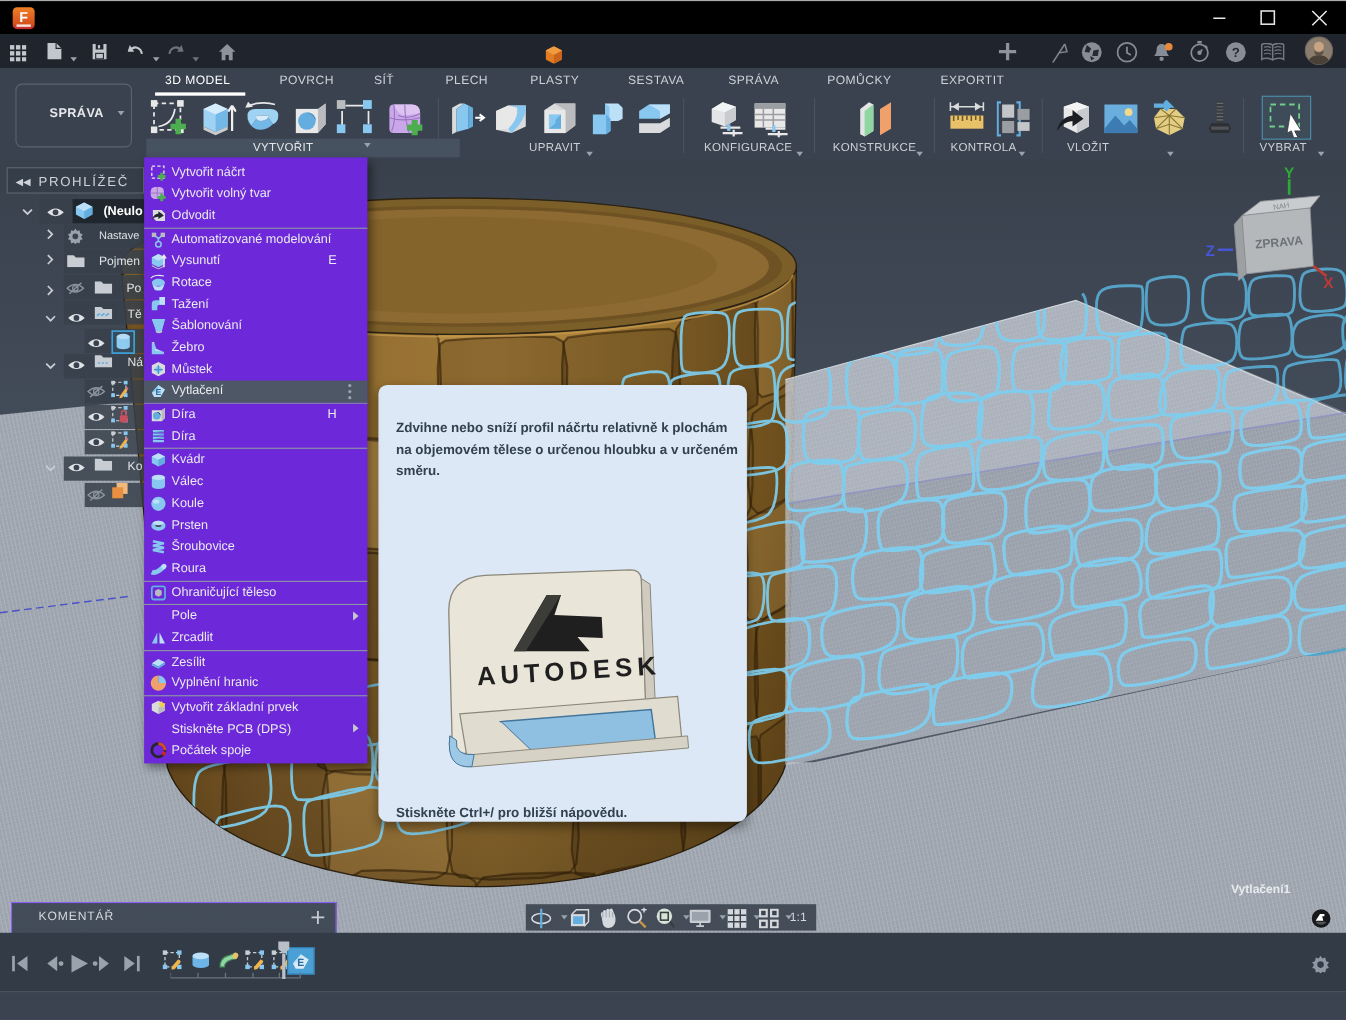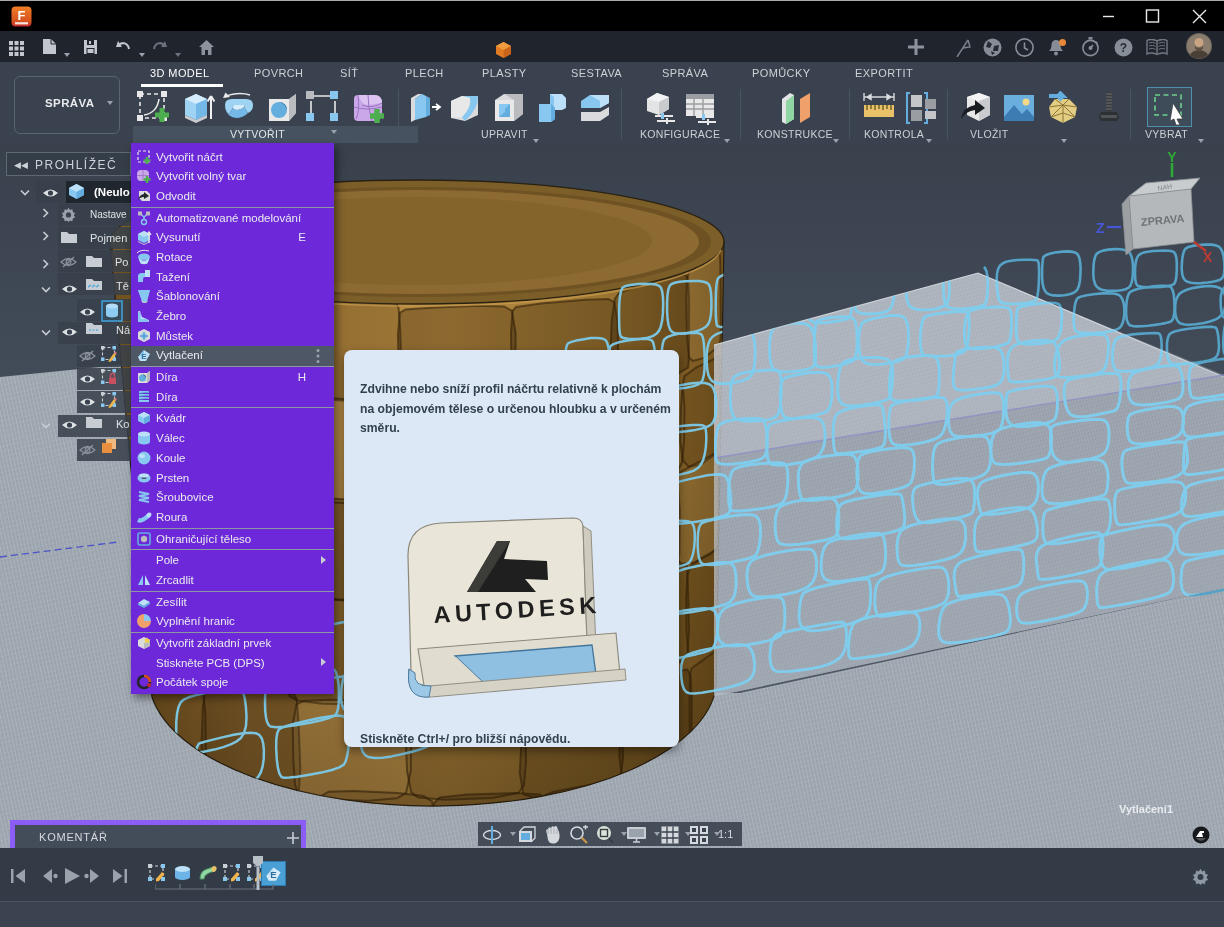--- a/index.html
+++ b/index.html
@@ -37,21 +37,21 @@
 .mi .ic{position:absolute;left:5px;top:1.5px;width:16px;height:16px}
 .mi .lb{position:absolute;left:25px;top:3.5px;white-space:nowrap}
 .mi .sc{position:absolute;right:28px;top:3px}
 .mi .ar{position:absolute;right:8px;top:5px;width:0;height:0;border-top:4.5px solid transparent;border-bottom:4.5px solid transparent;border-left:5px solid #c7ccd2}
 .msep{height:1px;background:#8d97a3;margin:0.5px 0}
 .hl{background:#4d5766}
 
 #tip{position:absolute;left:344px;top:350px;width:335px;height:397px;background:#dce8f6;border-radius:8px;box-shadow:0 4px 10px rgba(0,0,0,0.4);z-index:25}
 #tip .p{position:absolute;left:16px;font-size:12.2px;font-weight:bold;color:#33404e;line-height:19.5px;white-space:nowrap}
 
-#komentar{position:absolute;left:10px;top:820px;width:296px;height:43px;background:rgba(59,68,80,0.92);border:5px solid #8b5cf6;color:#d6dade;font-size:11px;letter-spacing:0.8px;z-index:10}
+#komentar{position:absolute;left:10px;top:820px;width:296px;height:43px;background:rgba(59,68,80,0.92);border:1px solid #8b5cf6;color:#d6dade;font-size:11px;letter-spacing:0.8px;z-index:10}
 #navbar{position:absolute;left:478px;top:822px;width:264px;height:24px;background:rgba(56,64,76,0.88);z-index:10}
 #vytl1{position:absolute;left:1119px;top:803px;font-size:11px;font-weight:bold;color:#e8ecef;z-index:10}
 #tline{position:absolute;left:0;top:848px;width:1224px;height:53px;background:#333b47;z-index:12}
 #cmdbar{position:absolute;left:0;top:901px;width:1224px;height:26px;background:#3a434f;border-top:1px solid #49525e;z-index:12;color:#ccd1d6;font-size:11px;letter-spacing:0.6px}
 </style></head><body>
 <div id="app">
 
 <div id="title">
       <svg class="abs" style="left:11px;top:5px" width="21" height="21">
         <defs>

